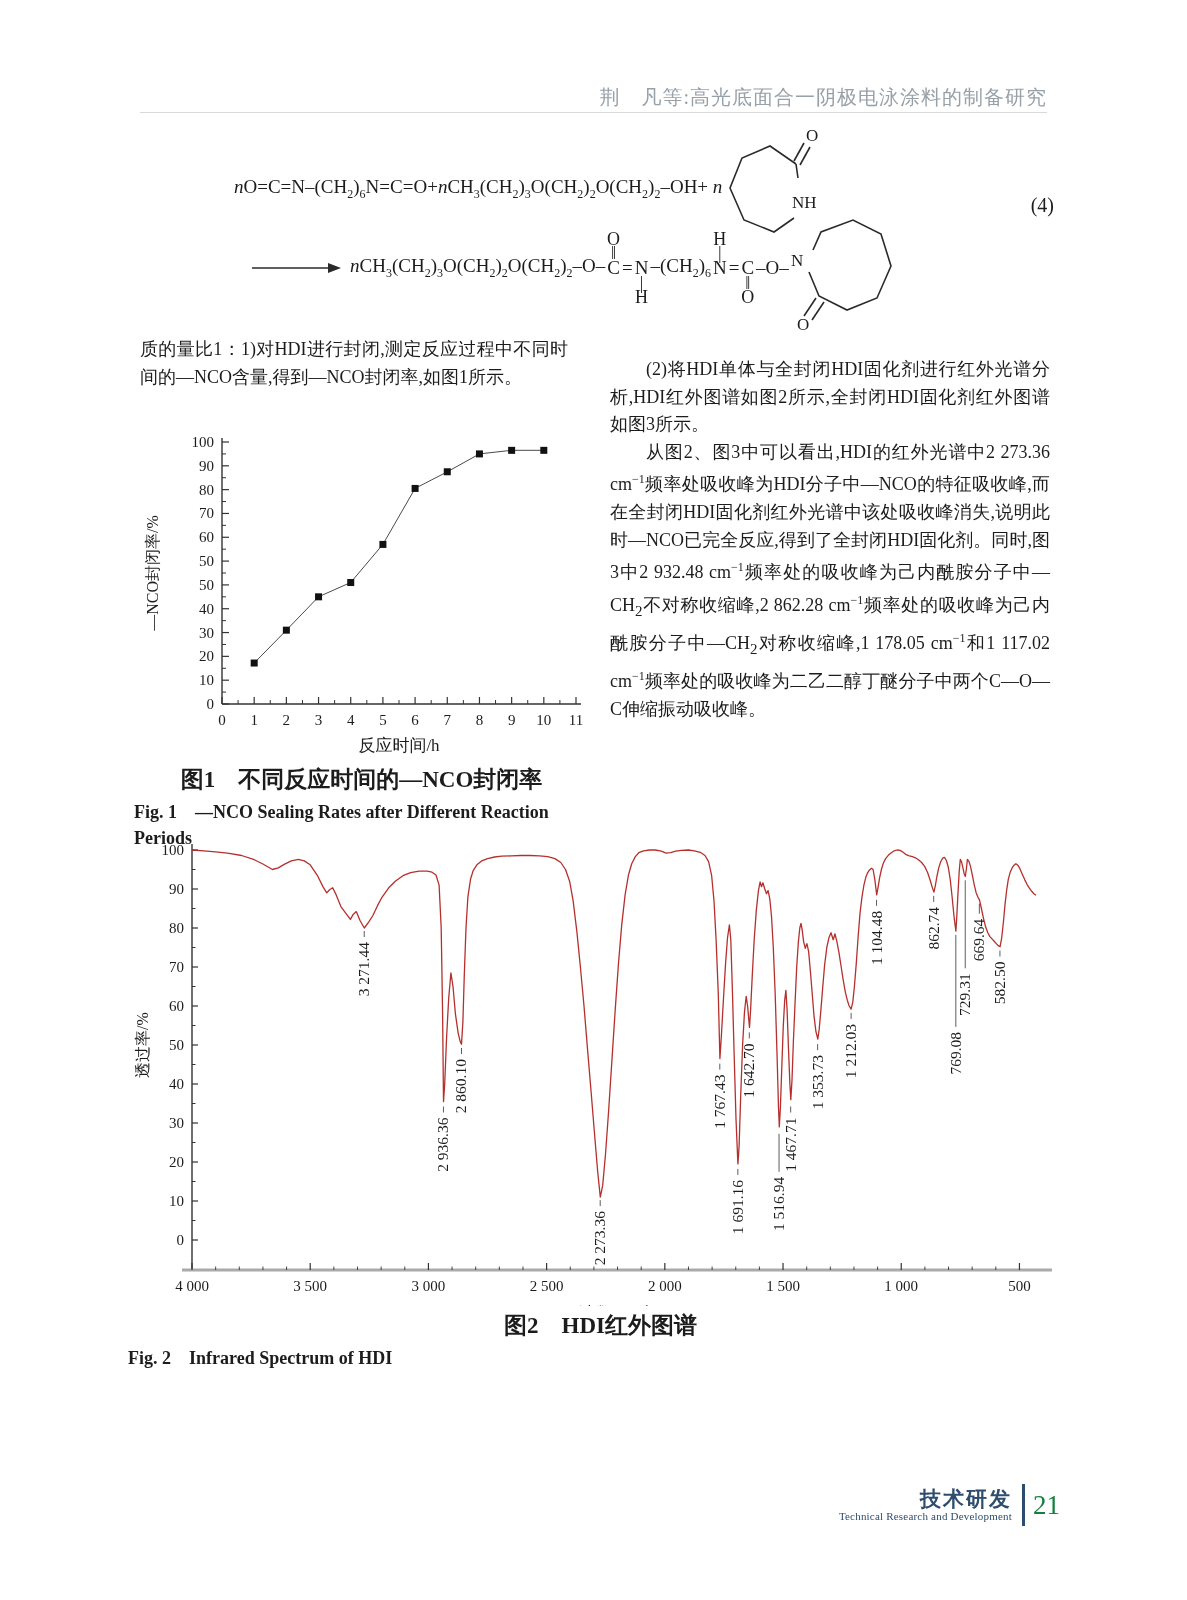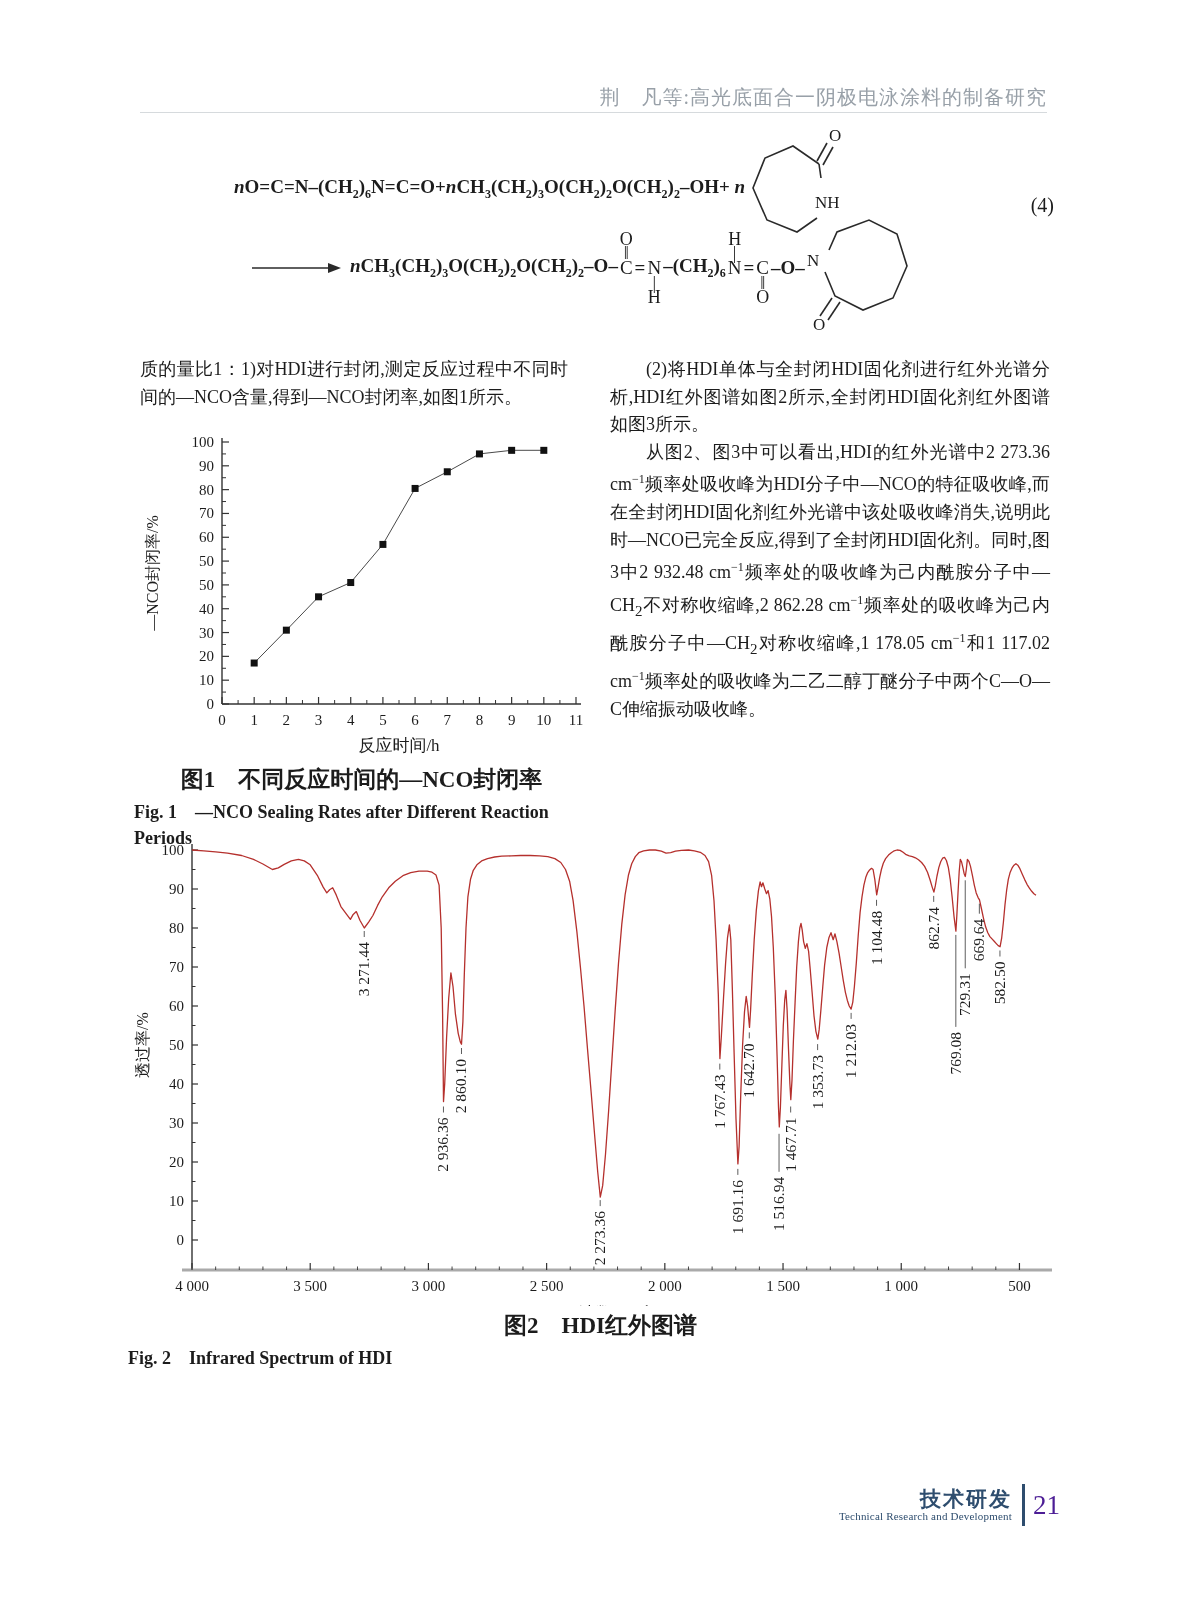--- a/index.html
+++ b/index.html
@@ -8,52 +8,52 @@
   .abs{position:absolute;}
   
   #running-title{top:84px;left:140px;width:907px;text-align:right;font-size:20px;
        color:#98a0a8;letter-spacing:1px;}
   #header-rule{top:112px;left:140px;width:907px;border-top:1px solid #d6dadd;height:0;}
   
   #equation{top:128px;left:150px;width:910px;height:225px;font-size:19px;}
   .eq-line{display:flex;align-items:center;}
   #eq-line1{margin-left:84px;}
   #eq-line2{margin-left:102px;margin-top:-46px;}
-  .eq-f{white-space:nowrap;font-weight:bold;}
+  .eq-f{white-space:nowrap;}
   .eq-f sub{font-size:12px;}
   sup{font-size:12px;}
   #eq-number{top:66px;right:6px;font-size:20px;}
   .stk{position:relative;display:inline-block;padding:0 2px;text-align:center;}
   .stk .ab{position:absolute;left:50%;transform:translateX(-50%);bottom:85%;
        line-height:0.8;font-size:18px;text-align:center;}
   .stk .bl{position:absolute;left:50%;transform:translateX(-50%);top:85%;
        line-height:0.8;font-size:18px;text-align:center;}
   .ring-svg{flex:0 0 auto;}
   .ring-svg path,.ring-svg line{stroke:#2a2a2a;stroke-width:1.6;fill:none;}
   .ring-svg text{font-size:17px;fill:#1c1c1c;font-family:"Liberation Serif",serif;}
   #arrow-svg line{stroke:#2a2a2a;stroke-width:1.6;}
   #arrow-svg polygon{fill:#2a2a2a;}
   
   .para{font-size:18px;line-height:27.6px;text-align:justify;margin:0 0 0 0;}
   .indent{text-indent:2em;}
-  #left-col{top:356px;left:140px;width:428px;}
+  #left-col{top:336px;left:140px;width:428px;}
   #right-col{top:356px;left:610px;width:440px;}
   
   #fig1-wrap{top:430px;left:134px;width:455px;}
   #fig2-wrap{top:836px;left:128px;width:945px;}
   .caption-cn{text-align:center;font-weight:bold;font-size:23px;}
   .caption-en{text-align:left;font-weight:bold;font-size:18px;margin-top:4px;line-height:26px;}
   svg text{font-family:"Liberation Serif","DejaVu Serif",serif;fill:#1c1c1c;}
   
   #footer{top:1484px;left:700px;width:360px;display:flex;align-items:center;justify-content:flex-end;}
   #footer-text{text-align:right;color:#2e4d6e;}
   #footer-cn{font-size:21px;font-weight:bold;letter-spacing:2px;line-height:22px;}
   #footer-en{font-size:11px;letter-spacing:0.2px;}
   #footer-bar{width:3px;height:42px;background:#2e4d6e;margin:0 8px 0 10px;}
-  #page-number{font-size:27px;color:#4c1d95;}
+  #page-number{font-size:27px;color:#15803d;}
 </style>
 </head>
 <body>
 
 <div class="abs" id="running-title">荆　凡等:高光底面合一阴极电泳涂料的制备研究</div>
 <div class="abs" id="header-rule"></div>
 
 <div class="abs" id="equation">
   <div class="eq-line" id="eq-line1">
     <span class="eq-f"><i>n</i>O=C=N–(CH<sub>2</sub>)<sub>6</sub>N=C=O+<i>n</i>CH<sub>3</sub>(CH<sub>2</sub>)<sub>3</sub>O(CH<sub>2</sub>)<sub>2</sub>O(CH<sub>2</sub>)<sub>2</sub>–OH+&nbsp;<i>n</i></span>

